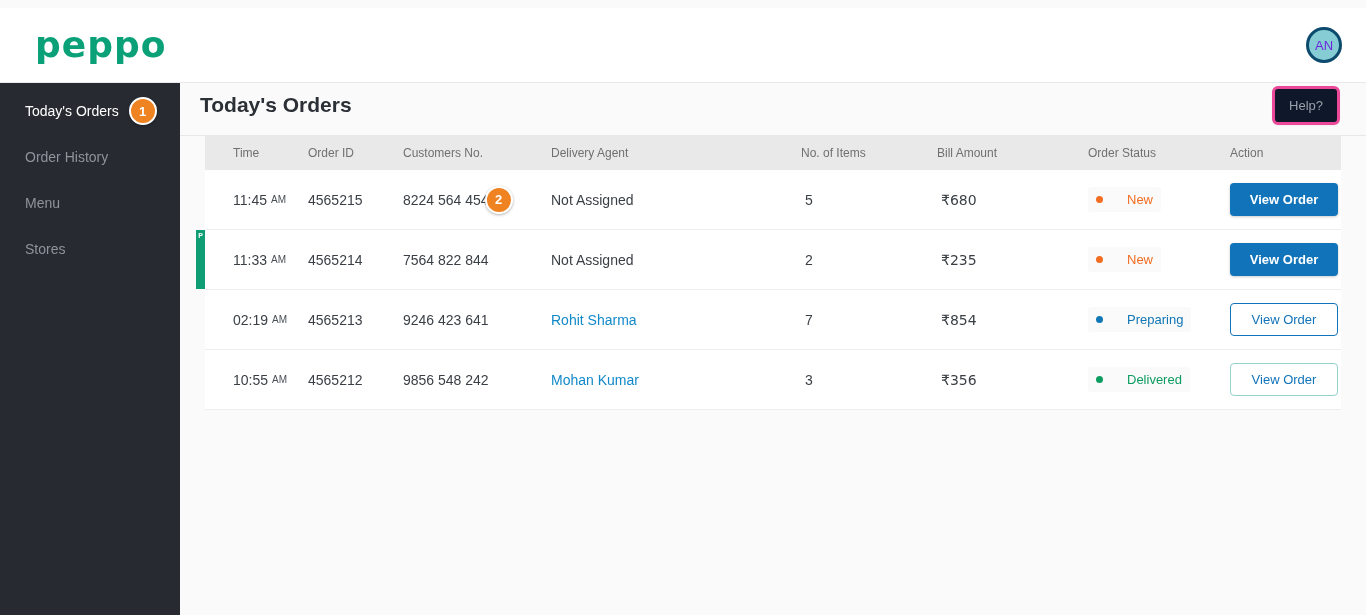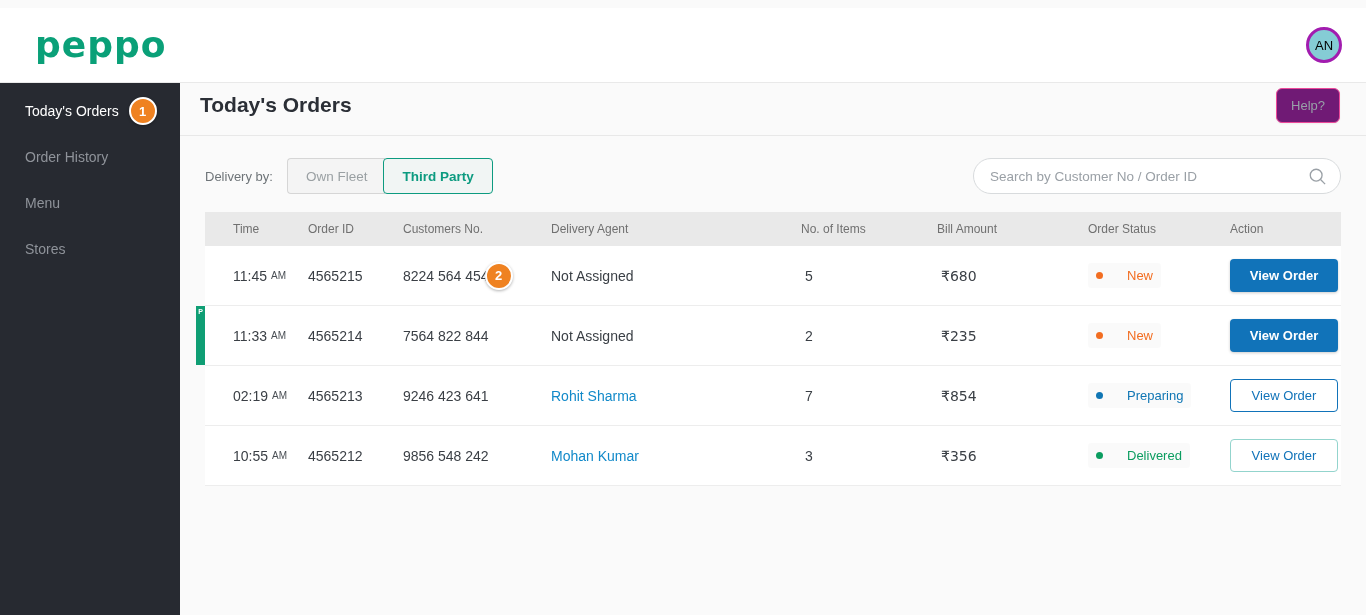--- a/index.html
+++ b/index.html
@@ -6,40 +6,40 @@
   html,body { width:1366px; height:615px; font-family:"Liberation Sans","DejaVu Sans",sans-serif; background:#fafafa; overflow:hidden; }
   .app { position:relative; width:1366px; height:615px; }
 
   
   .topbar { position:absolute; top:8px; left:0; right:0; height:75px; background:#ffffff;
             border-bottom:1px solid #e9e9e9; display:flex; align-items:center;
             justify-content:space-between; padding:0 24px 0 35px; z-index:3; }
   .logo { font-family:"DejaVu Sans",sans-serif; font-size:36px; font-weight:bold;
           color:#0aa078; letter-spacing:1px; line-height:1; cursor:pointer; }
   .avatar { width:36px; height:36px; border-radius:50%; background:#85ccd5;
-            border:3px solid #a21caf; color:#000000; font-size:13px;
+            border:3px solid #0c4a6e; color:#6d28d9; font-size:13px;
             display:flex; align-items:center; justify-content:center; cursor:pointer; }
 
   
   .sidebar { position:absolute; top:75px; left:0; bottom:0; width:180px; background:#272a31; padding-top:13px; }
   .side-item { height:46px; display:flex; align-items:center; padding-left:25px;
                color:#8f939a; font-size:14px; cursor:pointer; }
   .side-item.active { color:#ffffff; }
   .step-badge { display:inline-flex; align-items:center; justify-content:center;
                 width:28px; height:28px; border-radius:50%; background:#ef8221;
                 border:2px solid #ffffff; color:#fff; font-size:13px; font-weight:bold;
                 box-shadow:0 1px 3px rgba(0,0,0,.3); flex:none; }
   .side-item .step-badge { margin-left:10px; }
 
   
   .main { position:absolute; top:75px; left:180px; right:0; bottom:0; background:#fafafa; }
   .titlebar { height:61px; border-bottom:1px solid #e8e8e8; display:flex;
               align-items:center; justify-content:space-between; padding:0 26px 0 20px; }
   .page-title { font-size:21px; font-weight:bold; color:#2b2f36; }
-  .help-btn { background:#701a75; color:#98a0a8; font-size:13px; border:1px solid #ec4899;
+  .help-btn { background:#0f172a; color:#98a0a8; font-size:13px; border:3px solid #ec4899;
               border-radius:6px; padding:9px 14px; cursor:pointer;
               box-shadow:0 1px 2px rgba(0,0,0,.05); }
 
   
   .filters-row { display:flex; align-items:center; margin:22px 25px 18px 25px; }
   .delivery-label { font-size:13px; color:#6e7478; margin-right:14px; }
   .toggle { display:flex; align-items:stretch; }
   .toggle-btn { height:36px; padding:0 18px; font-size:13.5px; display:flex;
                 align-items:center; cursor:pointer; }
   .toggle-btn.off { background:#f4f4f4; border:1px solid #d6d6d6; border-right:none;
@@ -105,34 +105,20 @@
     </div>
   </nav>
 
   <main class="main">
 
     <div class="titlebar">
       <h1 class="page-title">Today's Orders</h1>
       <button class="help-btn">Help?</button>
     </div>
 
-    <div class="filters-row">
-      <span class="delivery-label">Delivery by:</span>
-      <div class="toggle">
-        <div class="toggle-btn off">Own Fleet</div>
-        <div class="toggle-btn on">Third Party</div>
-      </div>
-      <div class="search-box">
-        <input type="text" placeholder="Search by Customer No / Order ID" style="">
-        <svg class="search-icon" viewBox="0 0 20 20" fill="none" stroke="#9aa0a6" stroke-width="1.4">
-          <circle cx="8.6" cy="8.6" r="6.2"></circle>
-          <line x1="13.2" y1="13.2" x2="18" y2="18"></line>
-        </svg>
-      </div>
-    </div>
 
     <div class="table">
 
       <div class="thead">
         <div class="cell">Time</div>
         <div class="cell">Order ID</div>
         <div class="cell">Customers No.</div>
         <div class="cell">Delivery Agent</div>
         <div class="cell">No. of Items</div>
         <div class="cell">Bill Amount</div>

